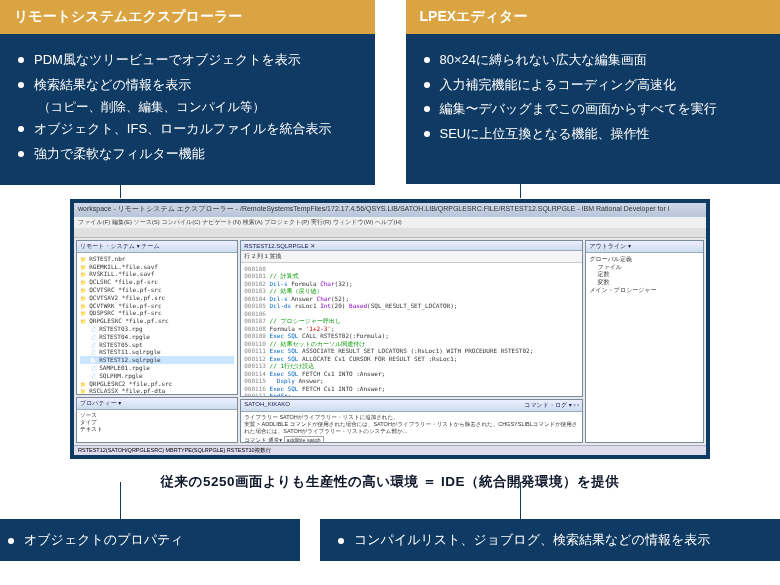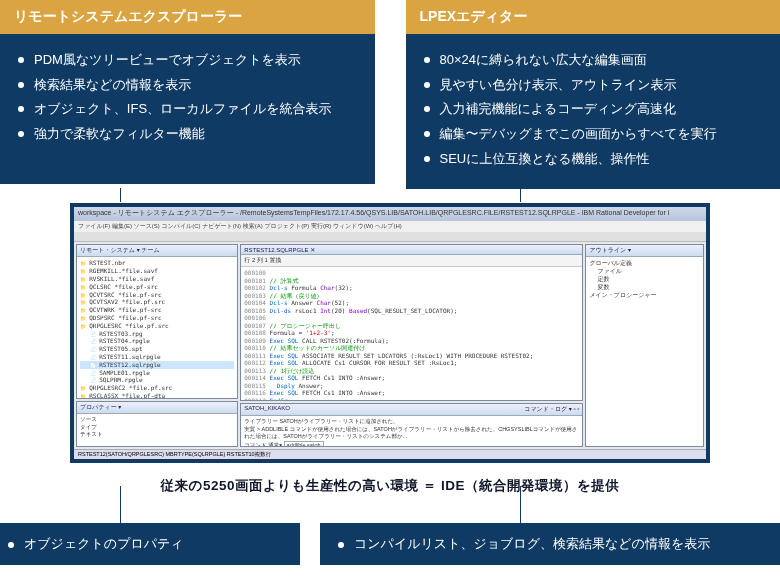--- a/index.html
+++ b/index.html
@@ -62,32 +62,31 @@
 </style>
 </head>
 <body>
 
 <div class="top-row">
   <div class="panel">
     <div class="panel-title">リモートシステムエクスプローラー</div>
     <div class="panel-body">
       <ul>
         <li><span>PDM風なツリービューでオブジェクトを表示</span></li>
-        <li><span>検索結果などの情報を表示</span></li>
+        <li><span>検索結果などの情報を表示</span><span class="sub">（コピー、削除、編集、コンパイル等）</span></li>
         <li><span>オブジェクト、IFS、ローカルファイルを統合表示</span></li>
         <li><span>強力で柔軟なフィルター機能</span></li>
       </ul>
     </div>
   </div>
   <div class="panel">
     <div class="panel-title">LPEXエディター</div>
     <div class="panel-body">
       <ul>
         <li><span>80×24に縛られない広大な編集画面</span></li>
-        <li><span>見やすい色分け表示、アウトライン表示</span></li>
         <li><span>入力補完機能によるコーディング高速化</span></li>
         <li><span>編集〜デバッグまでこの画面からすべてを実行</span></li>
         <li><span>SEUに上位互換となる機能、操作性</span></li>
       </ul>
     </div>
   </div>
 </div>
 
 <div class="connectors-top">
   <div class="line" style="left:120px"></div>

